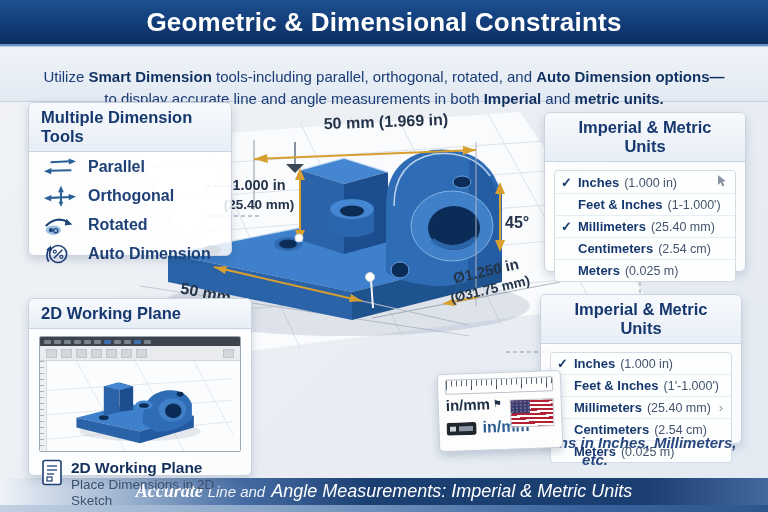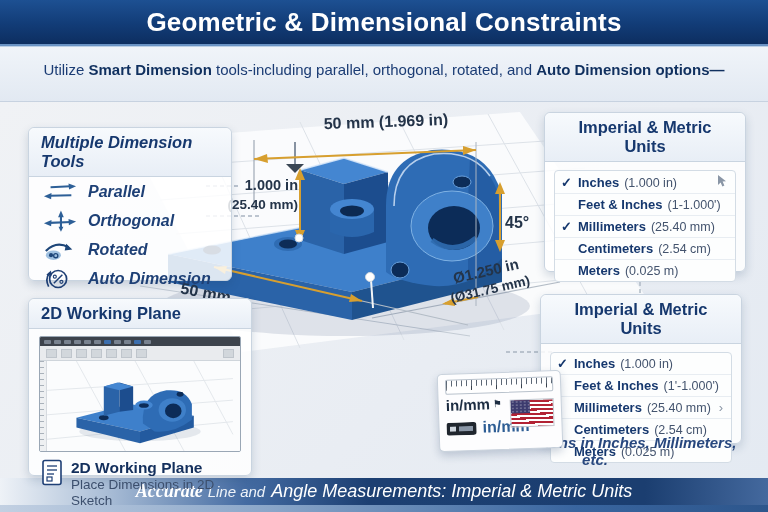--- a/index.html
+++ b/index.html
@@ -7,48 +7,48 @@
   body { font-family:"Liberation Sans", sans-serif; position:relative; width:768px; height:512px; overflow:hidden; background:#edf0f4; }
 
   
   .header { position:absolute; left:0; top:0; width:768px; height:44px;
     background:linear-gradient(180deg,#1d5092 0%,#123c77 55%,#0d2e60 100%); z-index:2; }
   .header h1 { text-align:center; line-height:44px; font-size:26px; font-weight:700; color:#ffffff; letter-spacing:.2px; }
   .header-divider { position:absolute; left:0; top:44px; width:768px; height:2px; background:#6a93c4; z-index:2; }
 
   .subtitle { position:absolute; left:0; top:46px; width:768px; height:56px;
     background:linear-gradient(180deg,#f0f4f9 0%,#e2e9f2 100%); border-top:1px solid #bcd0e6;
-    border-bottom:1px solid #c7d2e0; text-align:center; padding-top:12px; z-index:2; }
+    border-bottom:1px solid #c7d2e0; text-align:center; padding-top:19px; z-index:2; }
   .subtitle .line { font-size:15px; color:#1b3c74; line-height:22px; }
   .subtitle b { color:#10305f; font-weight:700; }
 
   
   .main { position:absolute; left:0; top:102px; width:768px; height:376px;
     background:linear-gradient(135deg,#f0f2f5 0%,#e9edf3 60%,#e4eaf2 100%); }
 
   
   .scene { position:absolute; left:0; top:0; width:768px; height:512px; z-index:3; pointer-events:none; }
 
   
   .dimlab { position:absolute; z-index:4; color:#243449; font-weight:600; pointer-events:none; }
   .dim-top { left:296px; top:113px; width:180px; text-align:center; font-size:16px; transform:rotate(-2deg); }
-  .dim-height { left:220px; top:176px; width:78px; text-align:right; font-size:14.5px; line-height:19px; }
+  .dim-height { left:220px; top:176px; width:78px; text-align:center; font-size:14.5px; line-height:19px; }
   .dim-width { left:148px; top:283px; width:112px; text-align:center; font-size:16px; line-height:19px; transform:rotate(11deg); }
   .dim-width .sub, .dim-dia .sub, .dim-height .sub { font-size:13.5px; font-weight:600; }
   .dim-dia { left:424px; top:261px; width:128px; text-align:center; font-size:15px; line-height:19px; transform:rotate(-13deg); }
   .dim-angle { left:505px; top:214px; width:42px; font-size:16px; }
 
   
   .panel { position:absolute; background:rgba(255,255,255,.84); border:1px solid #c9d4e0; border-radius:6px;
     box-shadow:0 4px 10px rgba(30,60,100,.18); z-index:5; }
   .panel-h { background:linear-gradient(180deg,#f7fafd 0%,#e8eef6 100%); border-bottom:1px solid #c9d4e0;
     border-radius:6px 6px 0 0; padding:5px 12px; font-size:16.5px; font-weight:700; color:#16386E; }
 
   
-  .tools { left:28px; top:25px; width:204px; height:154px;font-style:italic; }
+  .tools { left:28px; top:0; width:204px; height:154px; }
   .trow { display:flex; align-items:center; gap:11px; padding:4px 14px; height:29px; cursor:default; }
   .trow .tlabel { font-size:16px; font-weight:600; color:#1e4076; }
   .ticon { width:34px; height:24px; flex:0 0 34px; }
 
   
   .units-top { left:544px; top:10px; width:202px; height:160px; }
   .units-bottom { left:540px; top:192px; width:202px; height:150px; }
   .ucard { margin:8px 9px 9px 9px; background:#fdfefe; border:1px solid #d3dce5; border-radius:4px; overflow:hidden; }
   .urow { display:flex; align-items:baseline; padding:3px 8px 3px 6px; border-bottom:1px solid #e8edf2; }
   .urow:last-child { border-bottom:none; }
@@ -107,20 +107,21 @@
 </head>
 <body>
 
 <div class="header">
   <h1>Geometric &amp; Dimensional Constraints</h1>
 </div>
 <div class="header-divider"></div>
 
 <div class="subtitle">
   <div class="line"><span>Utilize </span><b>Smart Dimension</b><span> tools-including parallel, orthogonal, rotated, and </span><b>Auto Dimension options—</b></div>
+  <div class="line"><span>to display accurate line and angle measurements in both </span><b>Imperial</b><span> and </span><b>metric units.</b></div>
 </div>
 
 <div class="main">
 
   <div class="panel tools">
     <div class="panel-h">Multiple Dimension Tools</div>
     <div class="trow">
       <svg class="ticon" viewBox="0 0 36 24">
         <g stroke="#2d5f97" stroke-width="2.2" fill="#2d5f97">
           <line x1="8" y1="7" x2="29" y2="6"></line>

